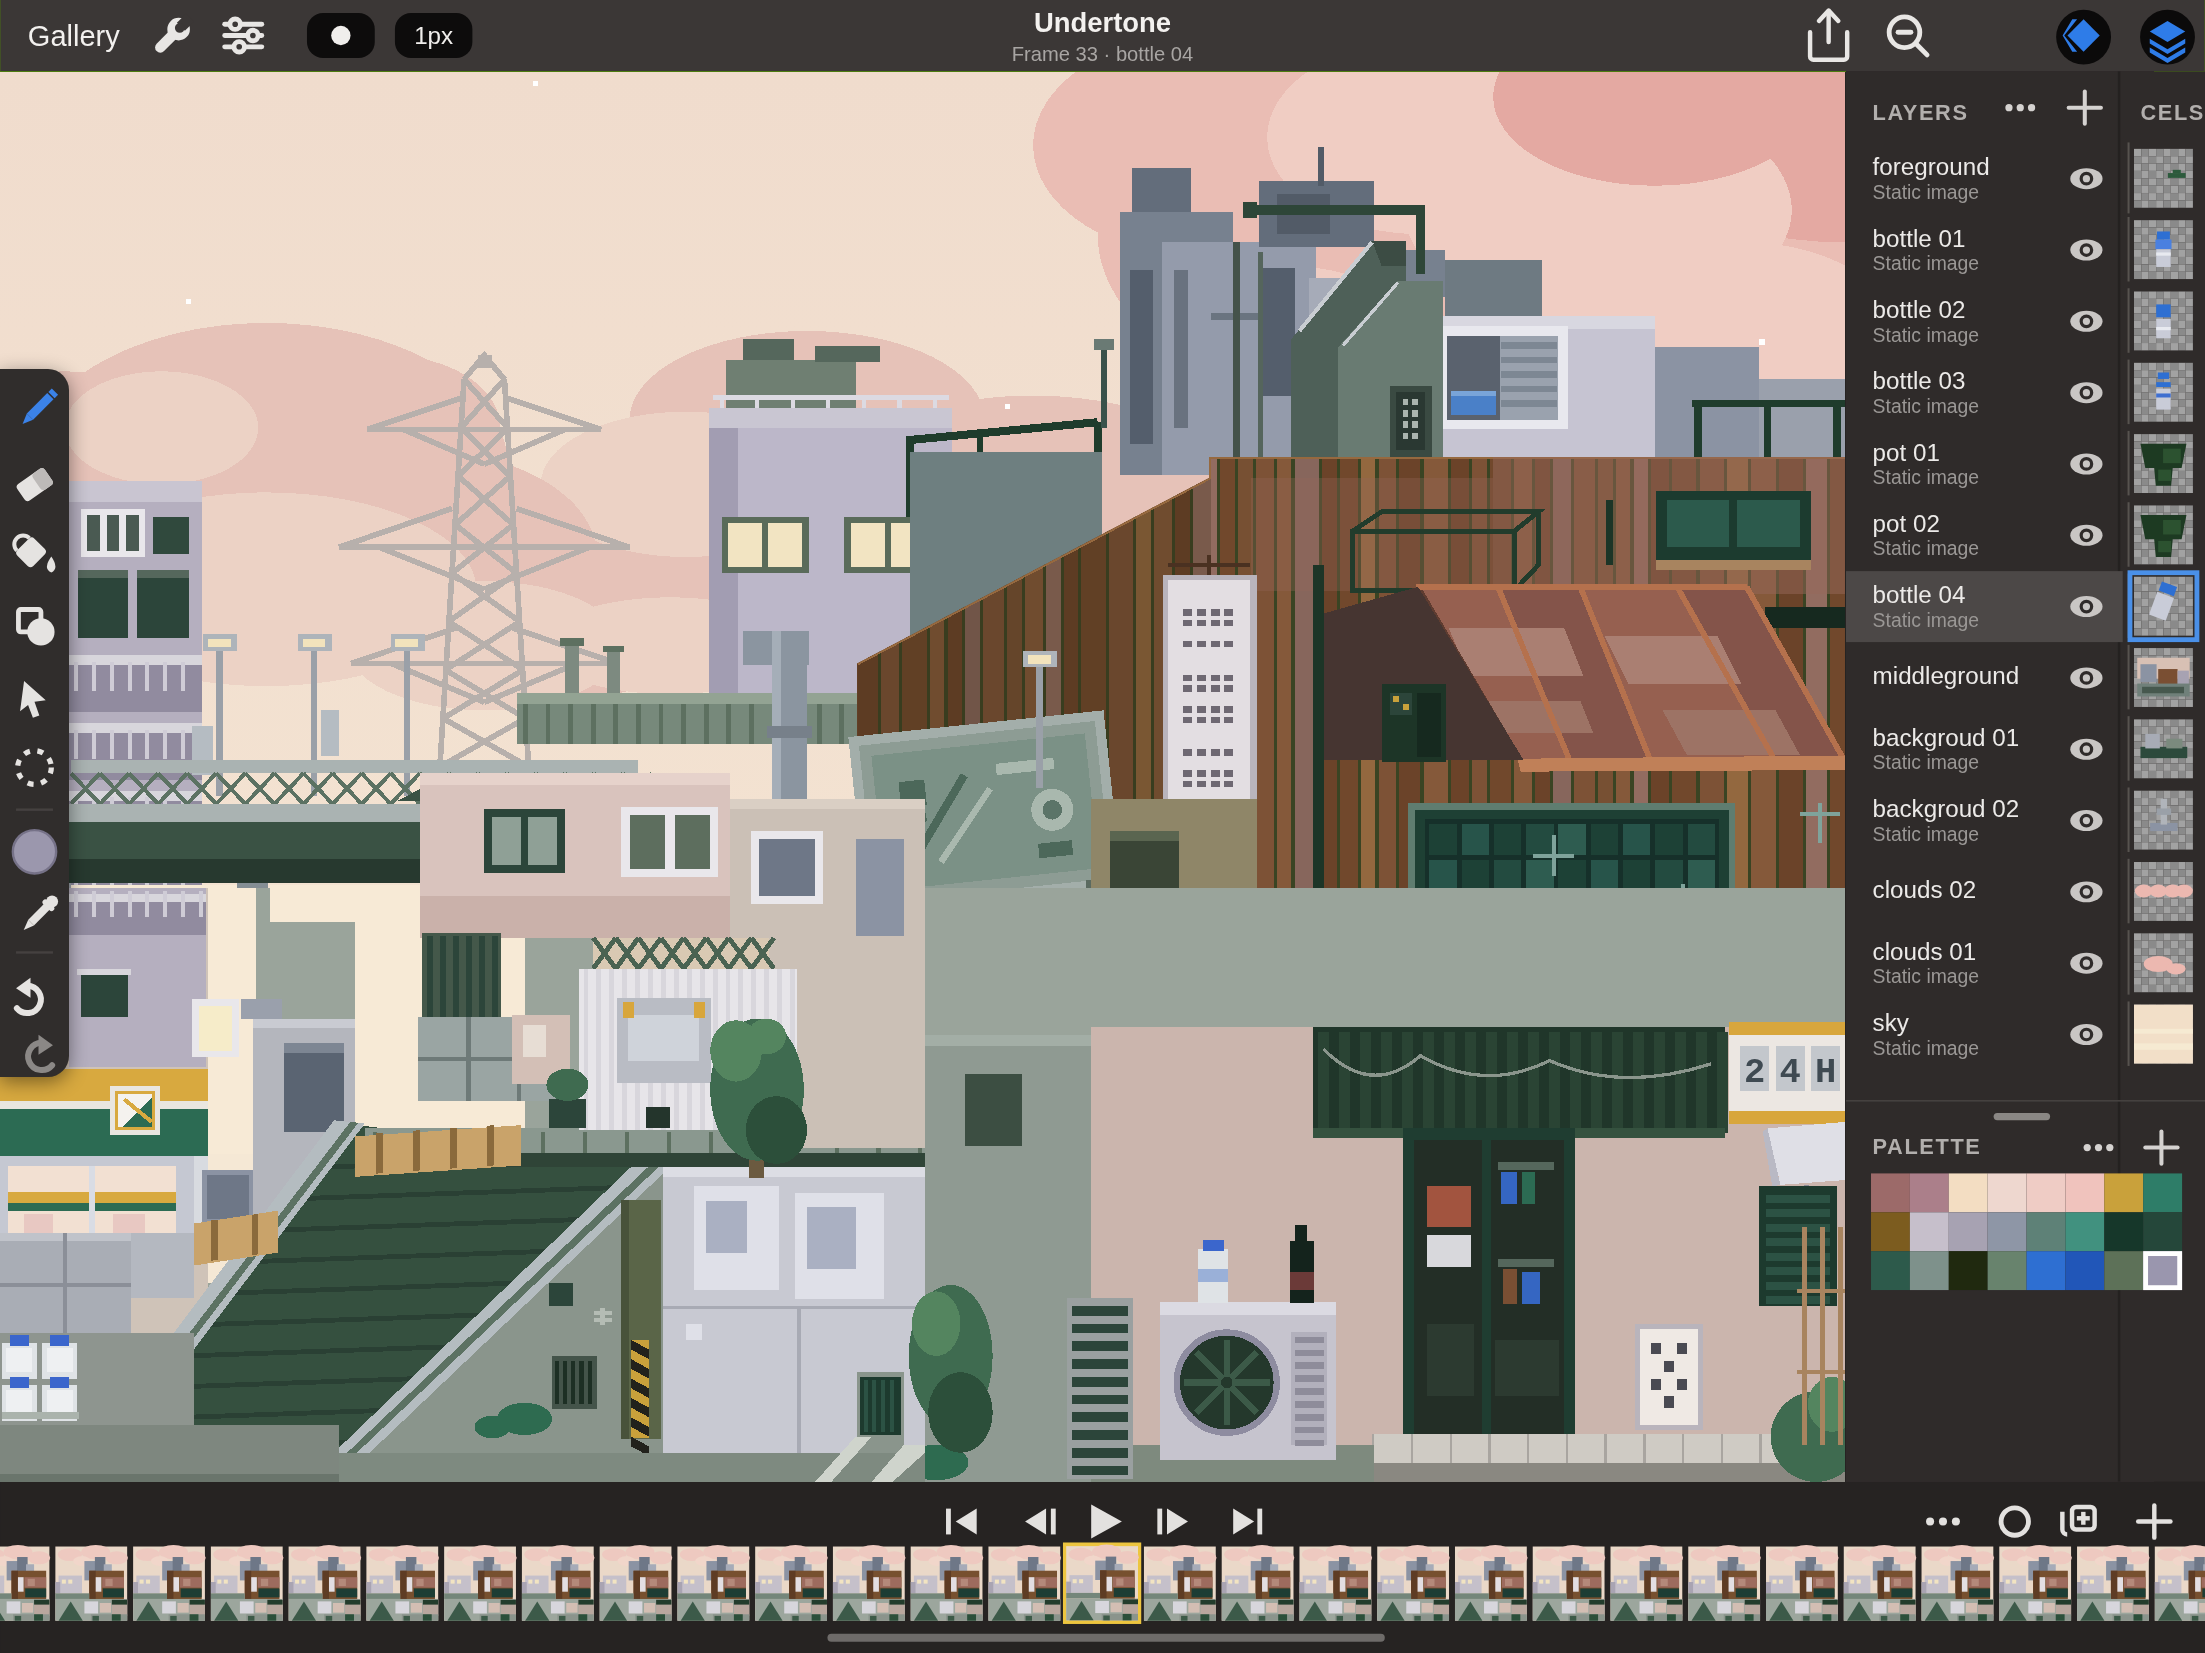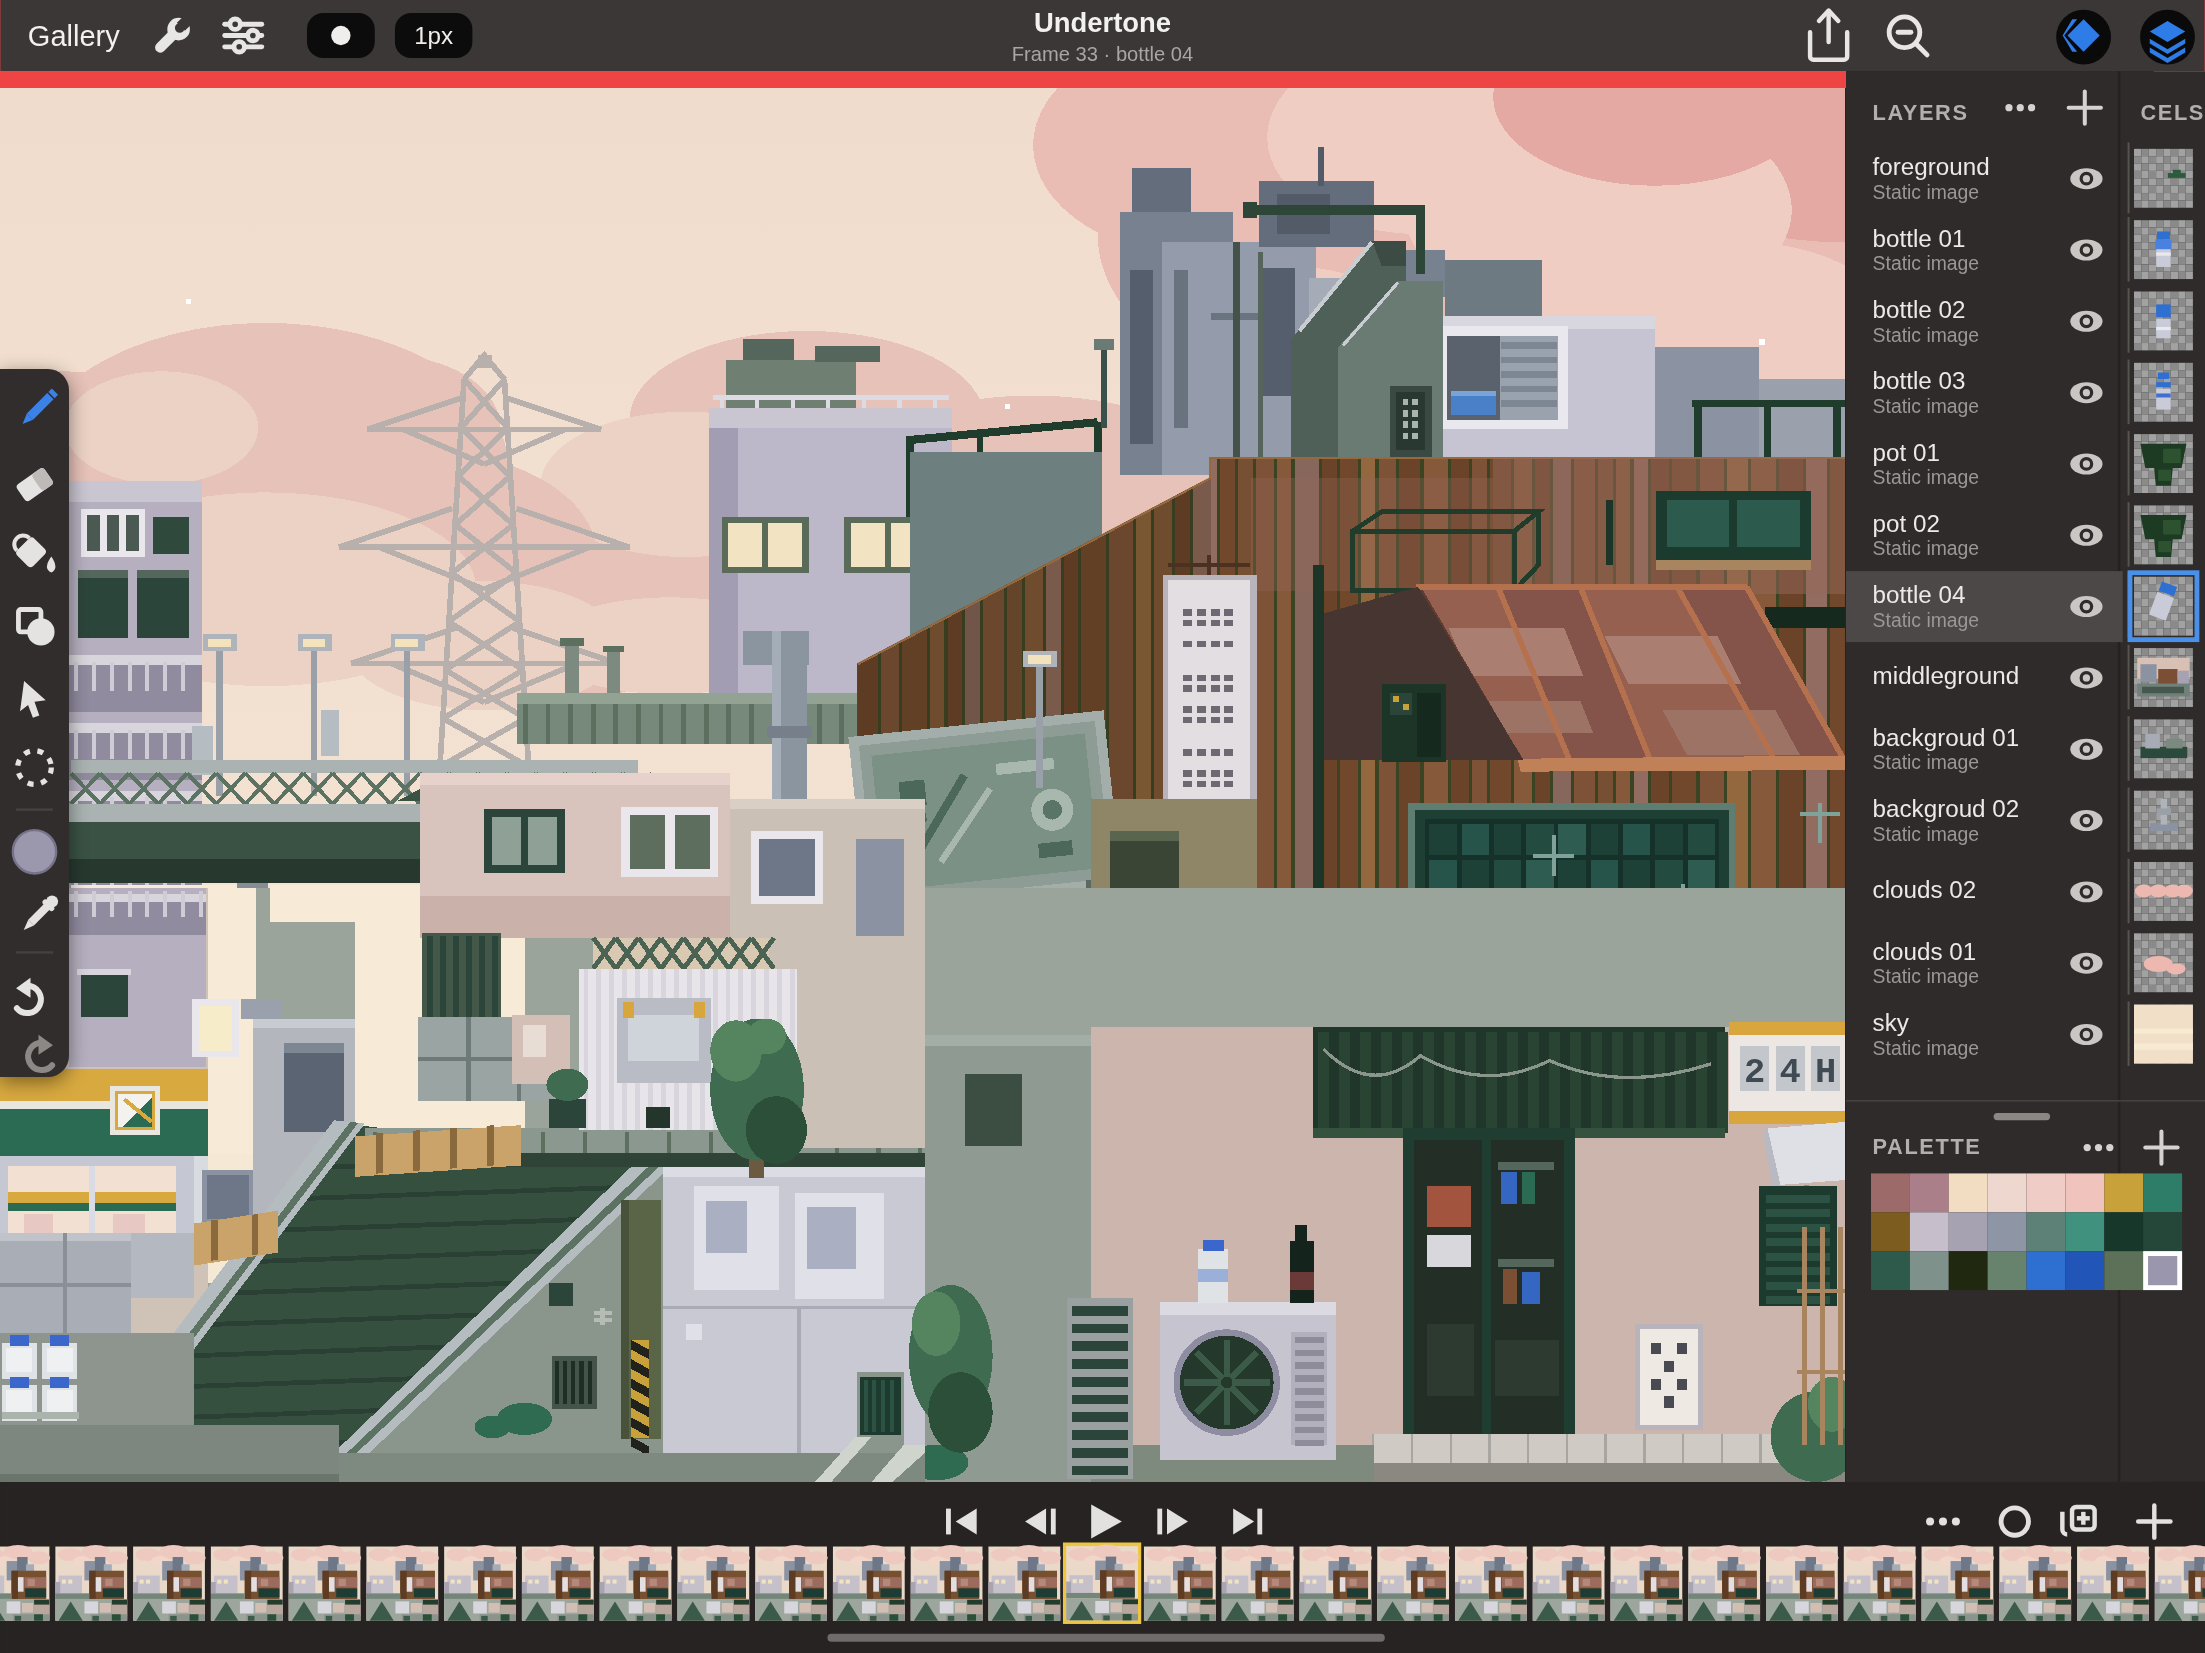--- a/index.html
+++ b/index.html
@@ -1,18 +1,18 @@
 <!DOCTYPE html>
 <html style="font-size:13px"><head><meta charset="utf-8">
 <style>
   html,body{margin:0;padding:0;width:2205px;height:1653px;overflow:hidden;background:#262322;
     font-family:"Liberation Sans",sans-serif;}
   #stage{position:absolute;left:0;top:0;width:2205px;height:1653px;}
   .abs{position:absolute;}
-  #topbar{left:0;top:0;width:2205px;height:88px;background:#ef4444;}
+  #topbar{left:0;top:0;width:2205px;height:72px;background:#4d7c0f;}
   #canvas{left:0;top:71px;width:1845px;height:1411px;background:#f2e0d0;}
   #rpanel{left:1846px;top:71px;width:308px;height:1411px;background:#2f2b2a;}
   #bottom{left:0;top:1482px;width:2205px;height:171px;background:#262322;}
   #ltool{left:0;top:369px;width:69px;height:708px;background:#302d2c;border-radius:0 21px 21px 0;
      box-shadow:0 4.8px 19.4px rgba(0,0,0,.45);}
 </style></head>
 <body>
 <div id="stage">
   <div class="abs" id="canvas"><svg id="art" width="1845" height="1411" viewBox="0 88 2286 1748" shape-rendering="crispEdges">
         <defs>

